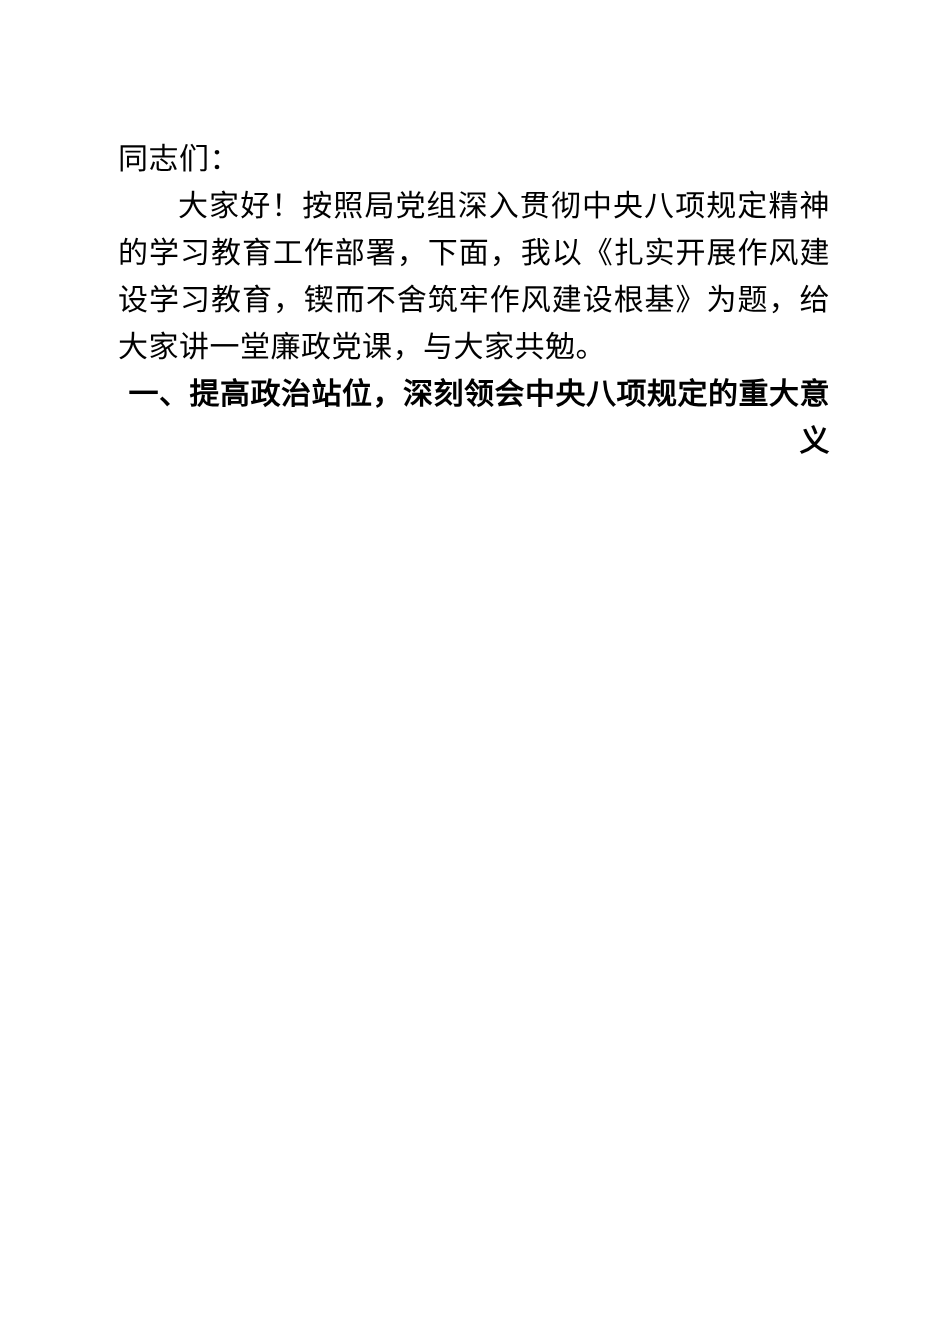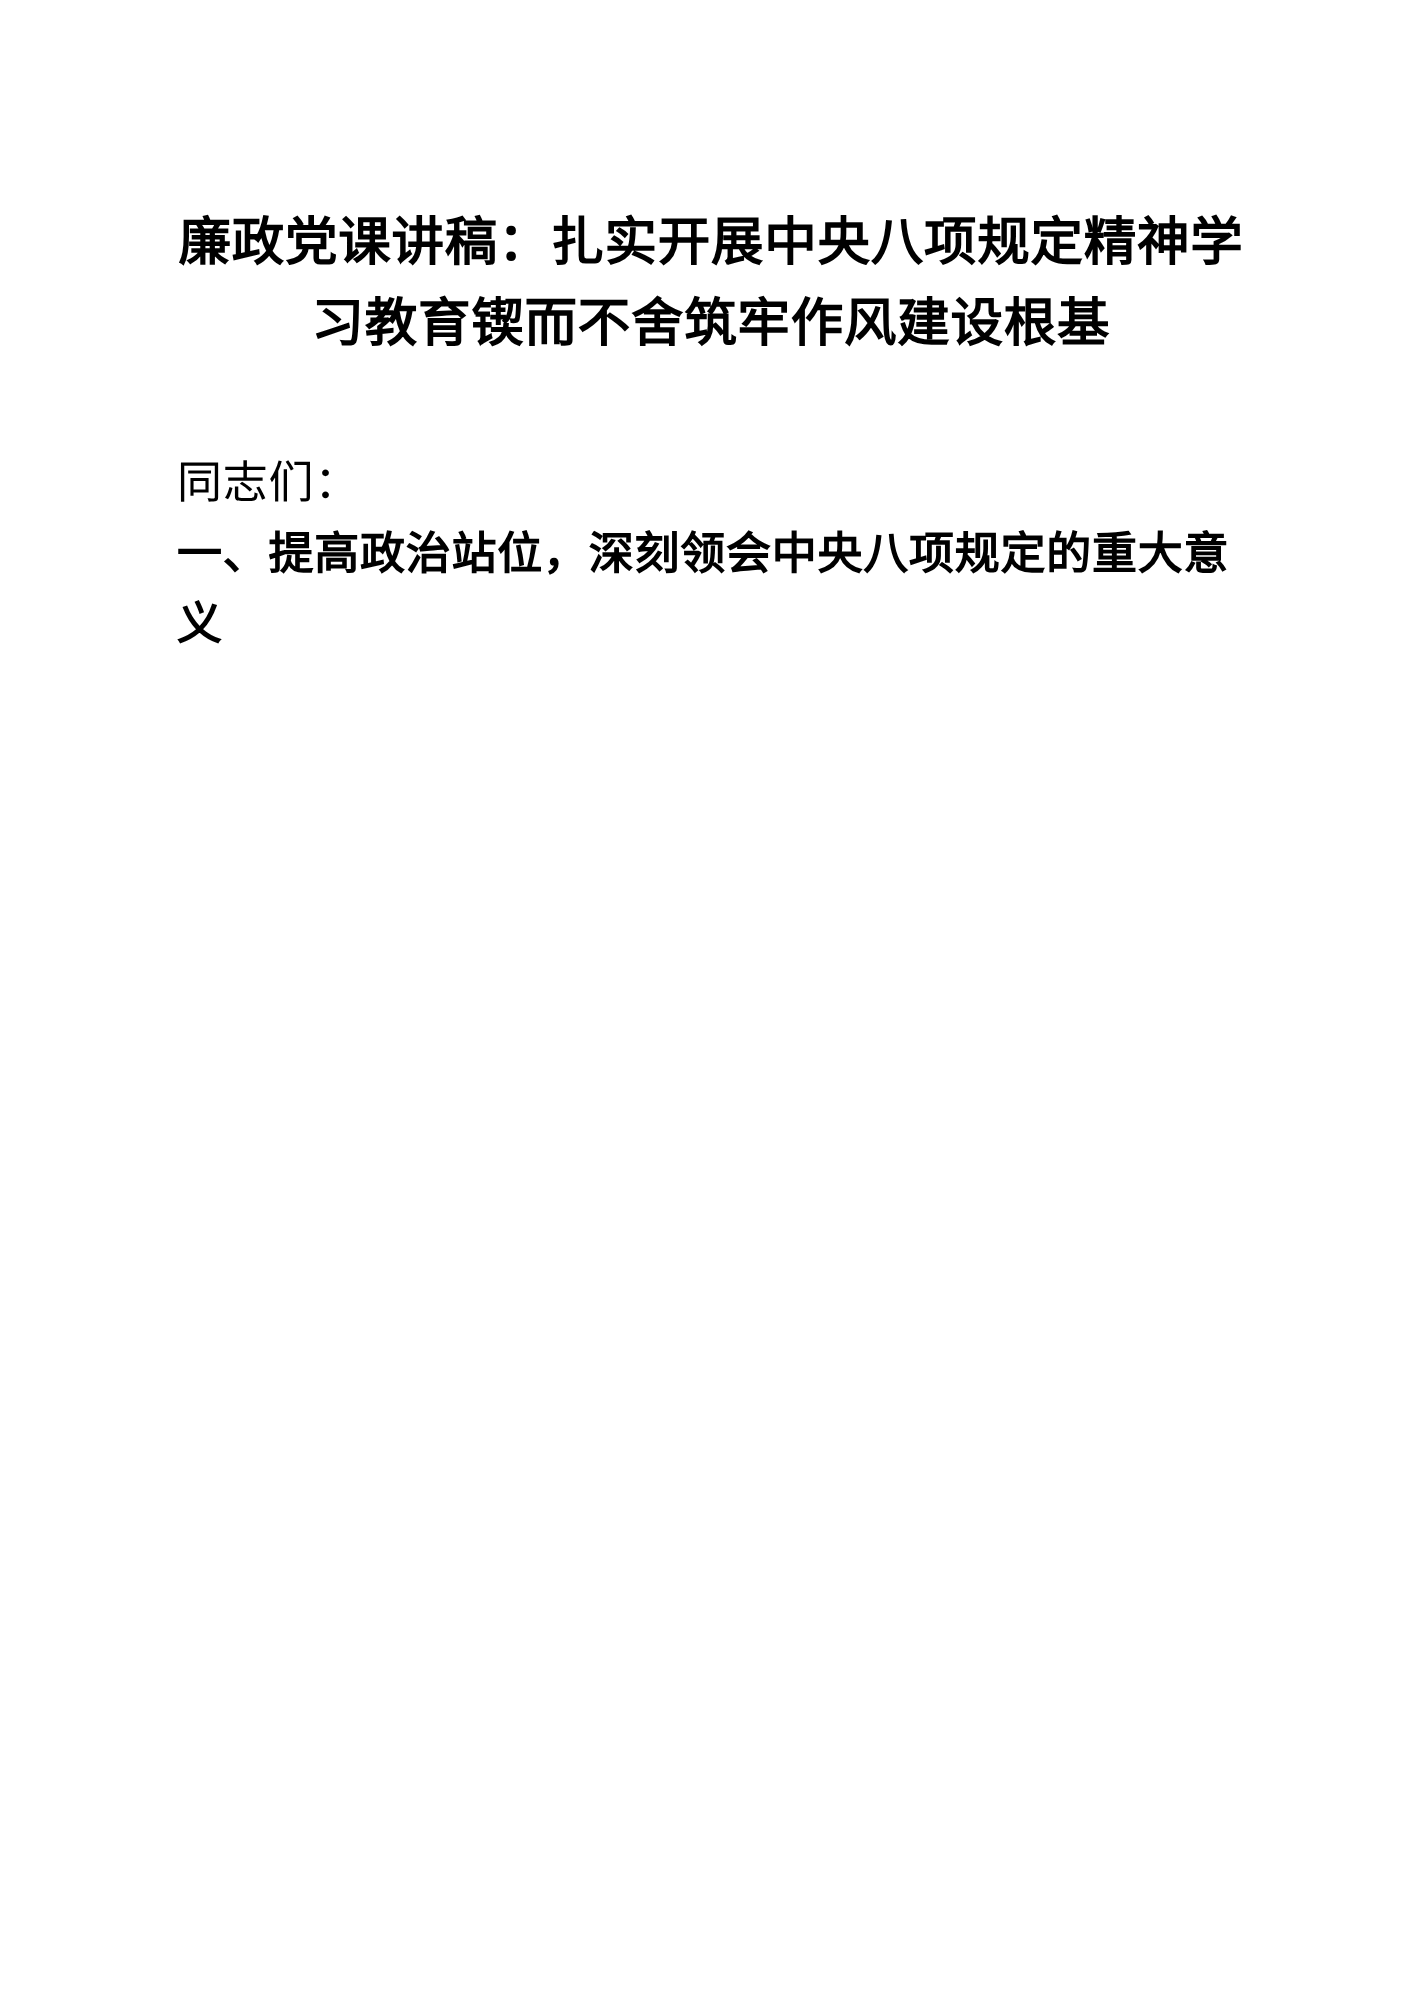--- a/index.html
+++ b/index.html
@@ -37,32 +37,29 @@
     letter-spacing: 0.5px;
   }
   .body-text p.indent {
     text-indent: 2em;
   }
   .body-text p.plain {
     text-indent: 0;
   }
   .body-text p.heading {
     font-weight: 700;
-    text-align: left;
+    text-align: right;
     text-indent: 0;
   }
 </style>
 </head>
 <body>
 
 <div class="page">
 
-  <h1 class="doc-title">
-    <span class="title-line">廉政党课讲稿：扎实开展中央八项规定精神学</span>
-    <span class="title-line">习教育锲而不舍筑牢作风建设根基</span>
-  </h1>
 
   <div class="body-text">
     <p class="plain">同志们：</p>
+    <p class="indent">大家好！按照局党组深入贯彻中央八项规定精神的学习教育工作部署，下面，我以《扎实开展作风建设学习教育，锲而不舍筑牢作风建设根基》为题，给大家讲一堂廉政党课，与大家共勉。</p>
     <p class="heading">一、提高政治站位，深刻领会中央八项规定的重大意义</p>
   </div>
 
 </div>
 
 </body></html>

